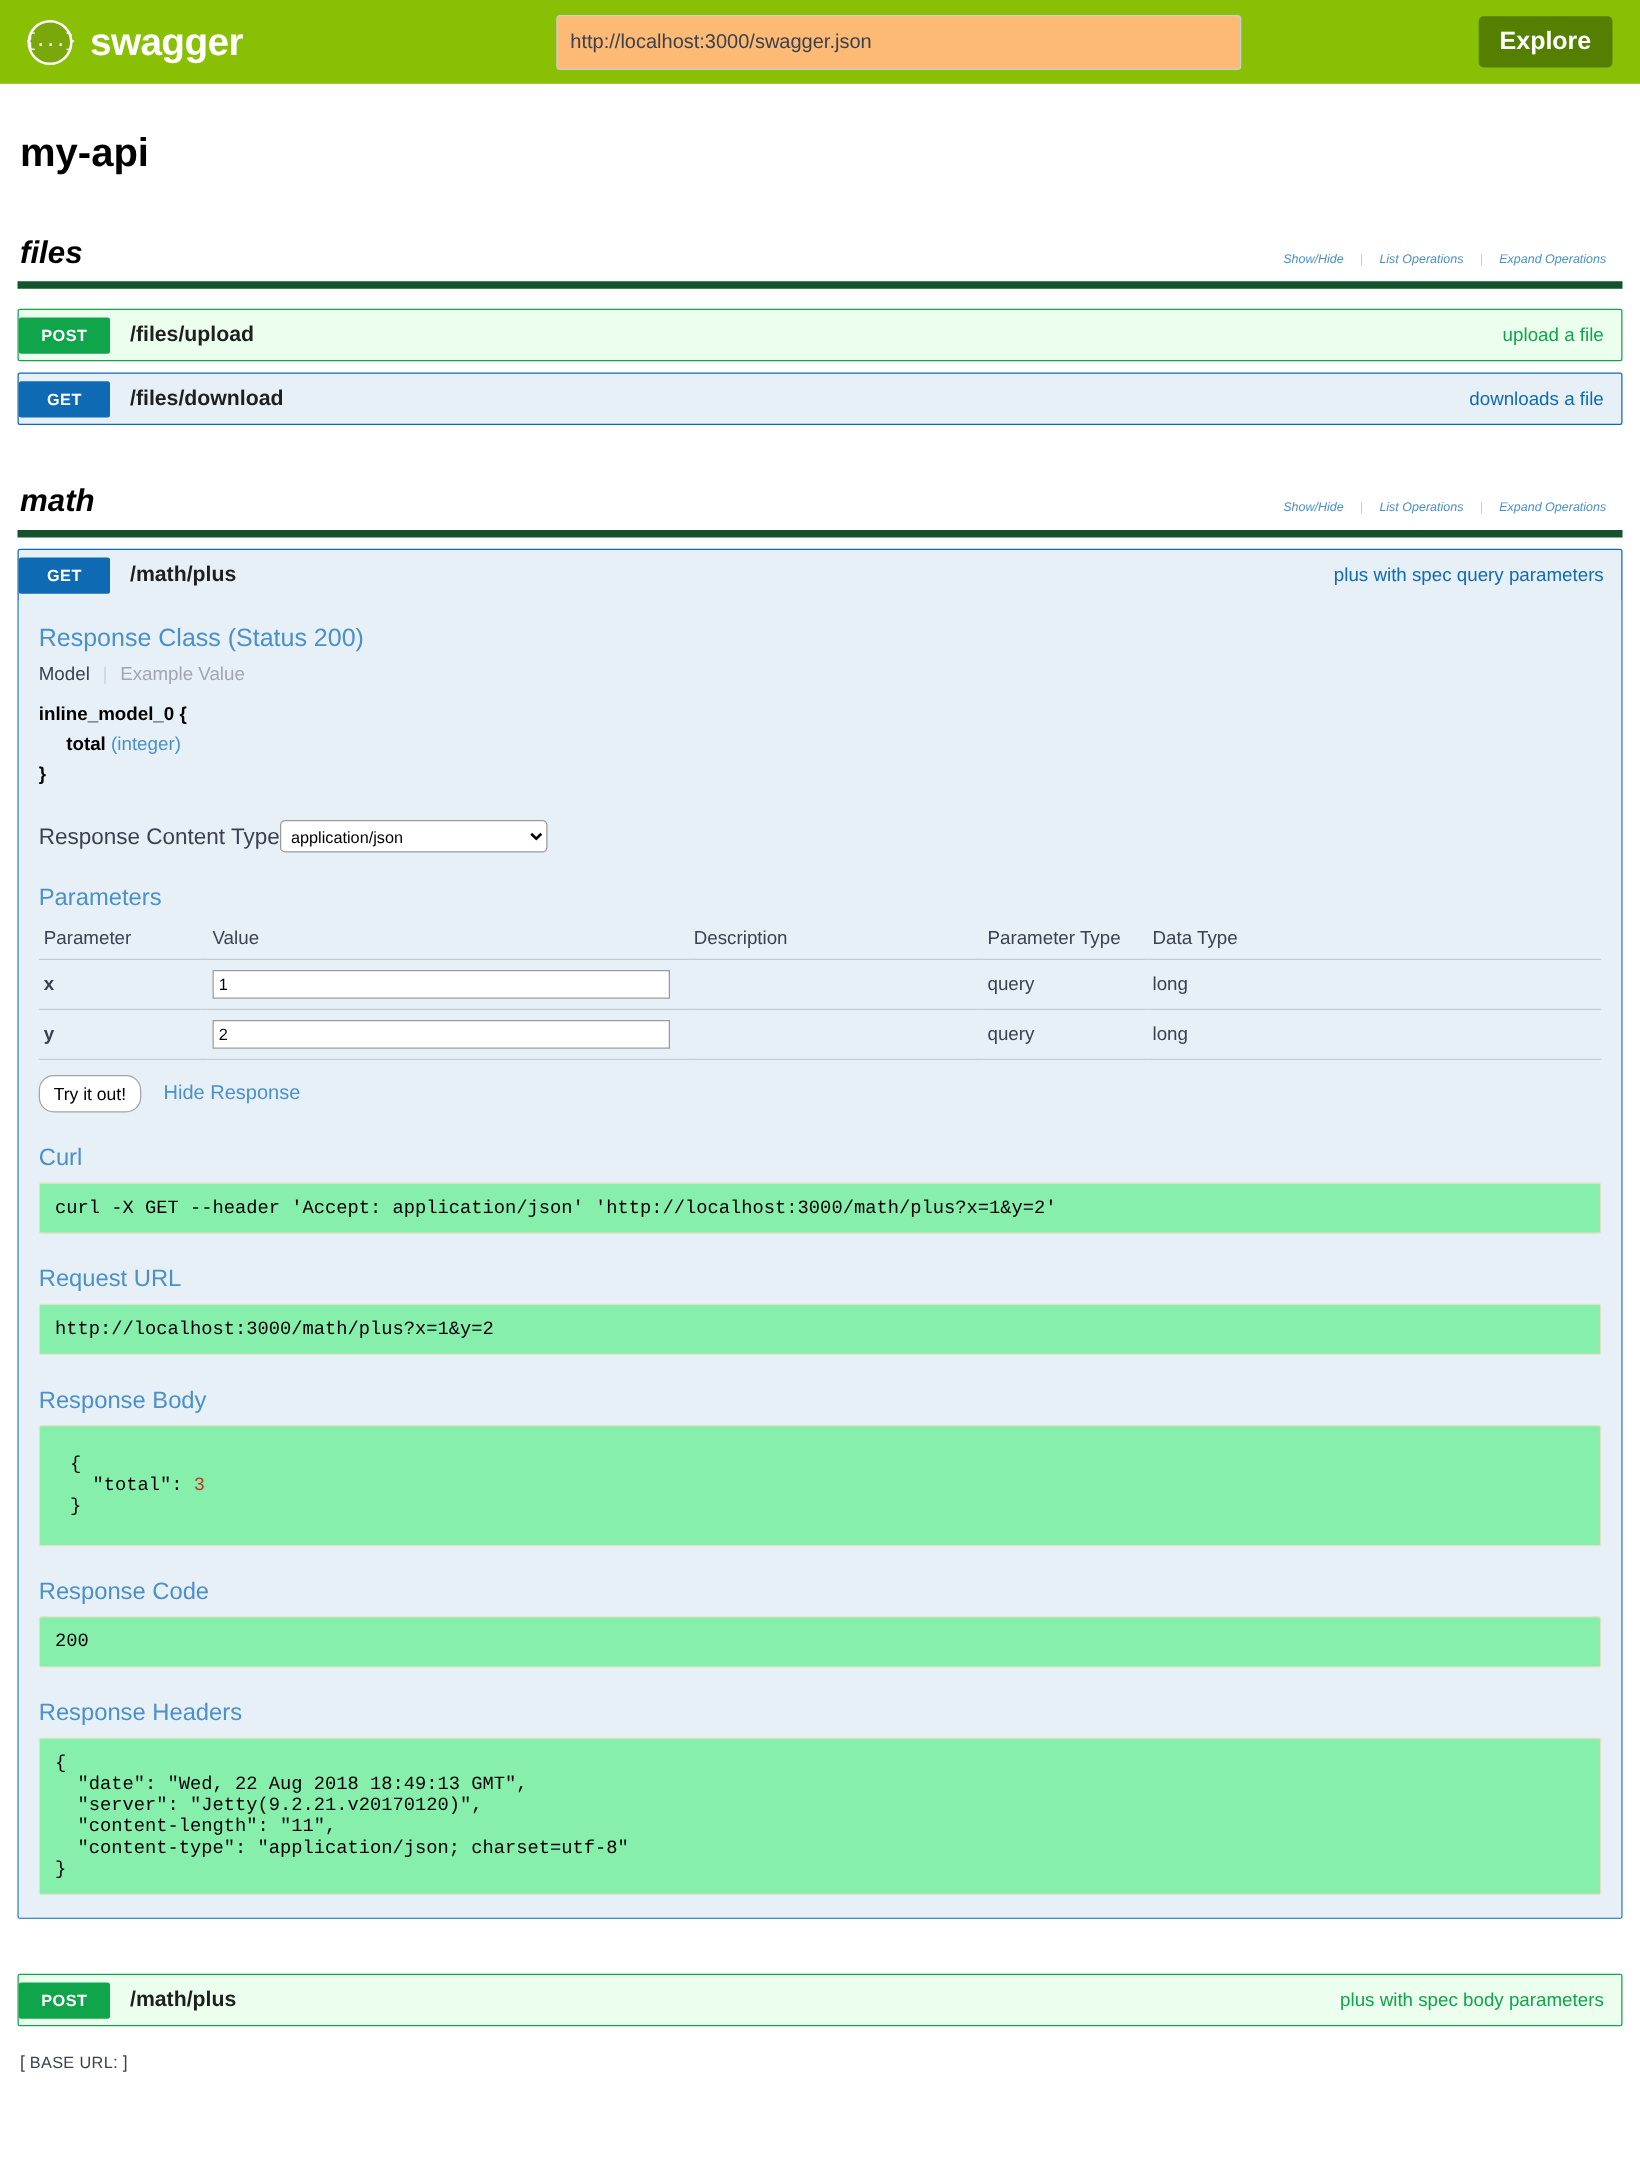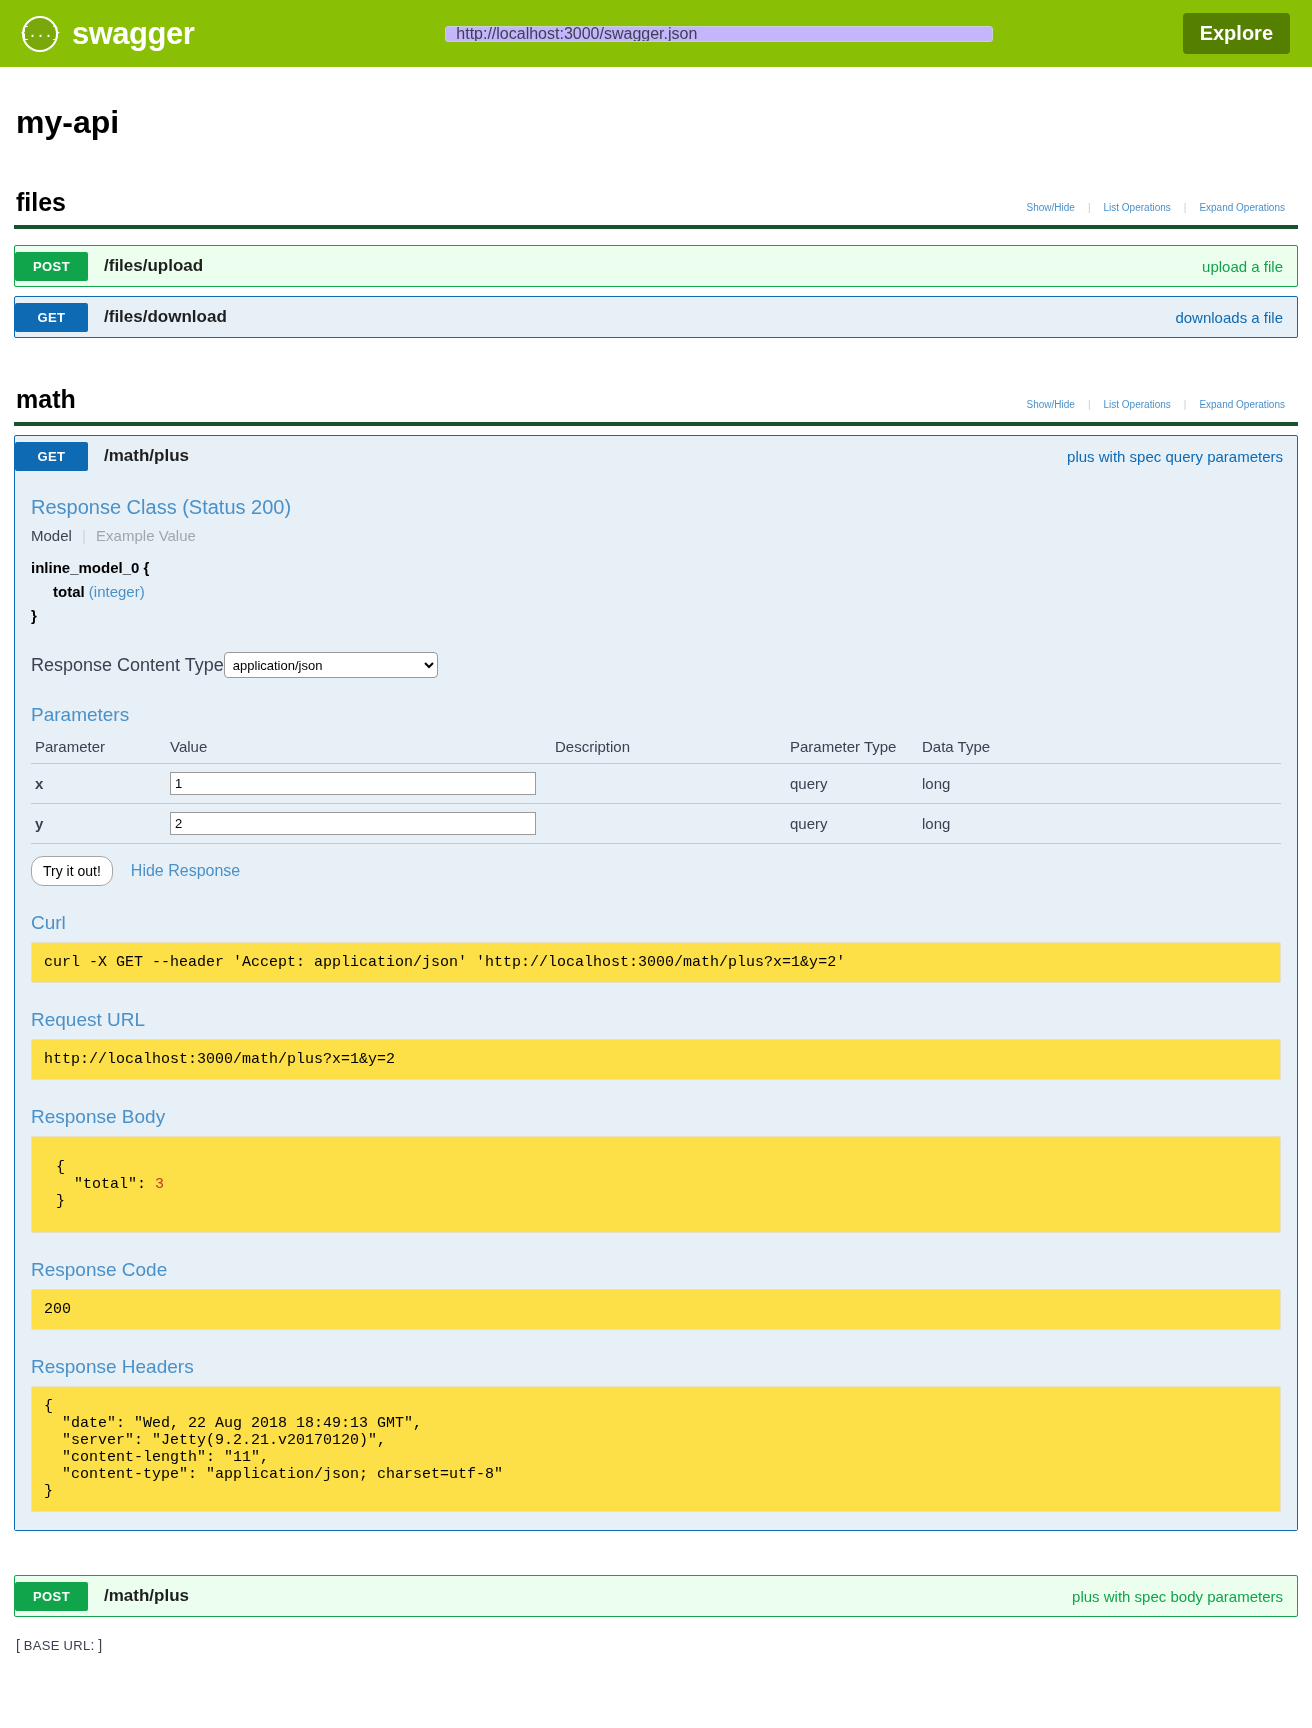--- a/index.html
+++ b/index.html
@@ -33,28 +33,28 @@
   .logo-text {
     color: #ffffff;
     font-size: 31px;
     font-weight: bold;
     letter-spacing: -0.5px;
   }
   .url-input {
     flex: 0 0 auto;
     width: 548px;
     margin-left: 251px;
-    height: 16px;
+    height: 44px;
     border: 1px solid #c8d0d4;
     border-radius: 3px;
     padding: 4px 10px;
     font-family: "Liberation Sans", sans-serif;
     font-size: 16px;
     color: #3b4151;
-    background: #c4b5fd;
+    background: #fdba74;
   }
   .explore-btn {
     margin-left: auto;
     background: #547f00;
     color: #ffffff;
     font-size: 20px;
     font-weight: bold;
     border: none;
     border-radius: 4px;
     padding: 9px 17px;
@@ -67,23 +67,24 @@
     font-weight: bold;
     color: #000;
     margin: 37px 0 0 2px;
   }
   .resource {
     margin-top: 47px;
   }
   .resource-head {
     display: flex;
     align-items: baseline;
-    border-bottom: 4px solid #14532d;
+    border-bottom: 6px solid #14532d;
     padding-bottom: 8px;
     margin-bottom: 0;
+    font-style: italic;
   }
   .resource-name {
     font-size: 25px;
     font-weight: bold;
     color: #000;
     margin-left: 2px;
   }
   .resource-ops {
     margin-left: auto;
     font-size: 10px;
@@ -248,21 +249,21 @@
     color: #000;
     cursor: pointer;
   }
   .hide-resp {
     color: #4a90c9;
     font-size: 16px;
     cursor: pointer;
     text-decoration: none;
   }
   .code-block {
-    background: #fde047;
+    background: #86efac;
     border: 1px solid #e5e0c6;
     font-family: "Liberation Mono", monospace;
     font-size: 15px;
     color: #000;
     padding: 11px 12px;
     white-space: pre;
     overflow-x: auto;
     border-radius: 2px;
   }
   .code-block.tall { padding: 22px 24px; }

